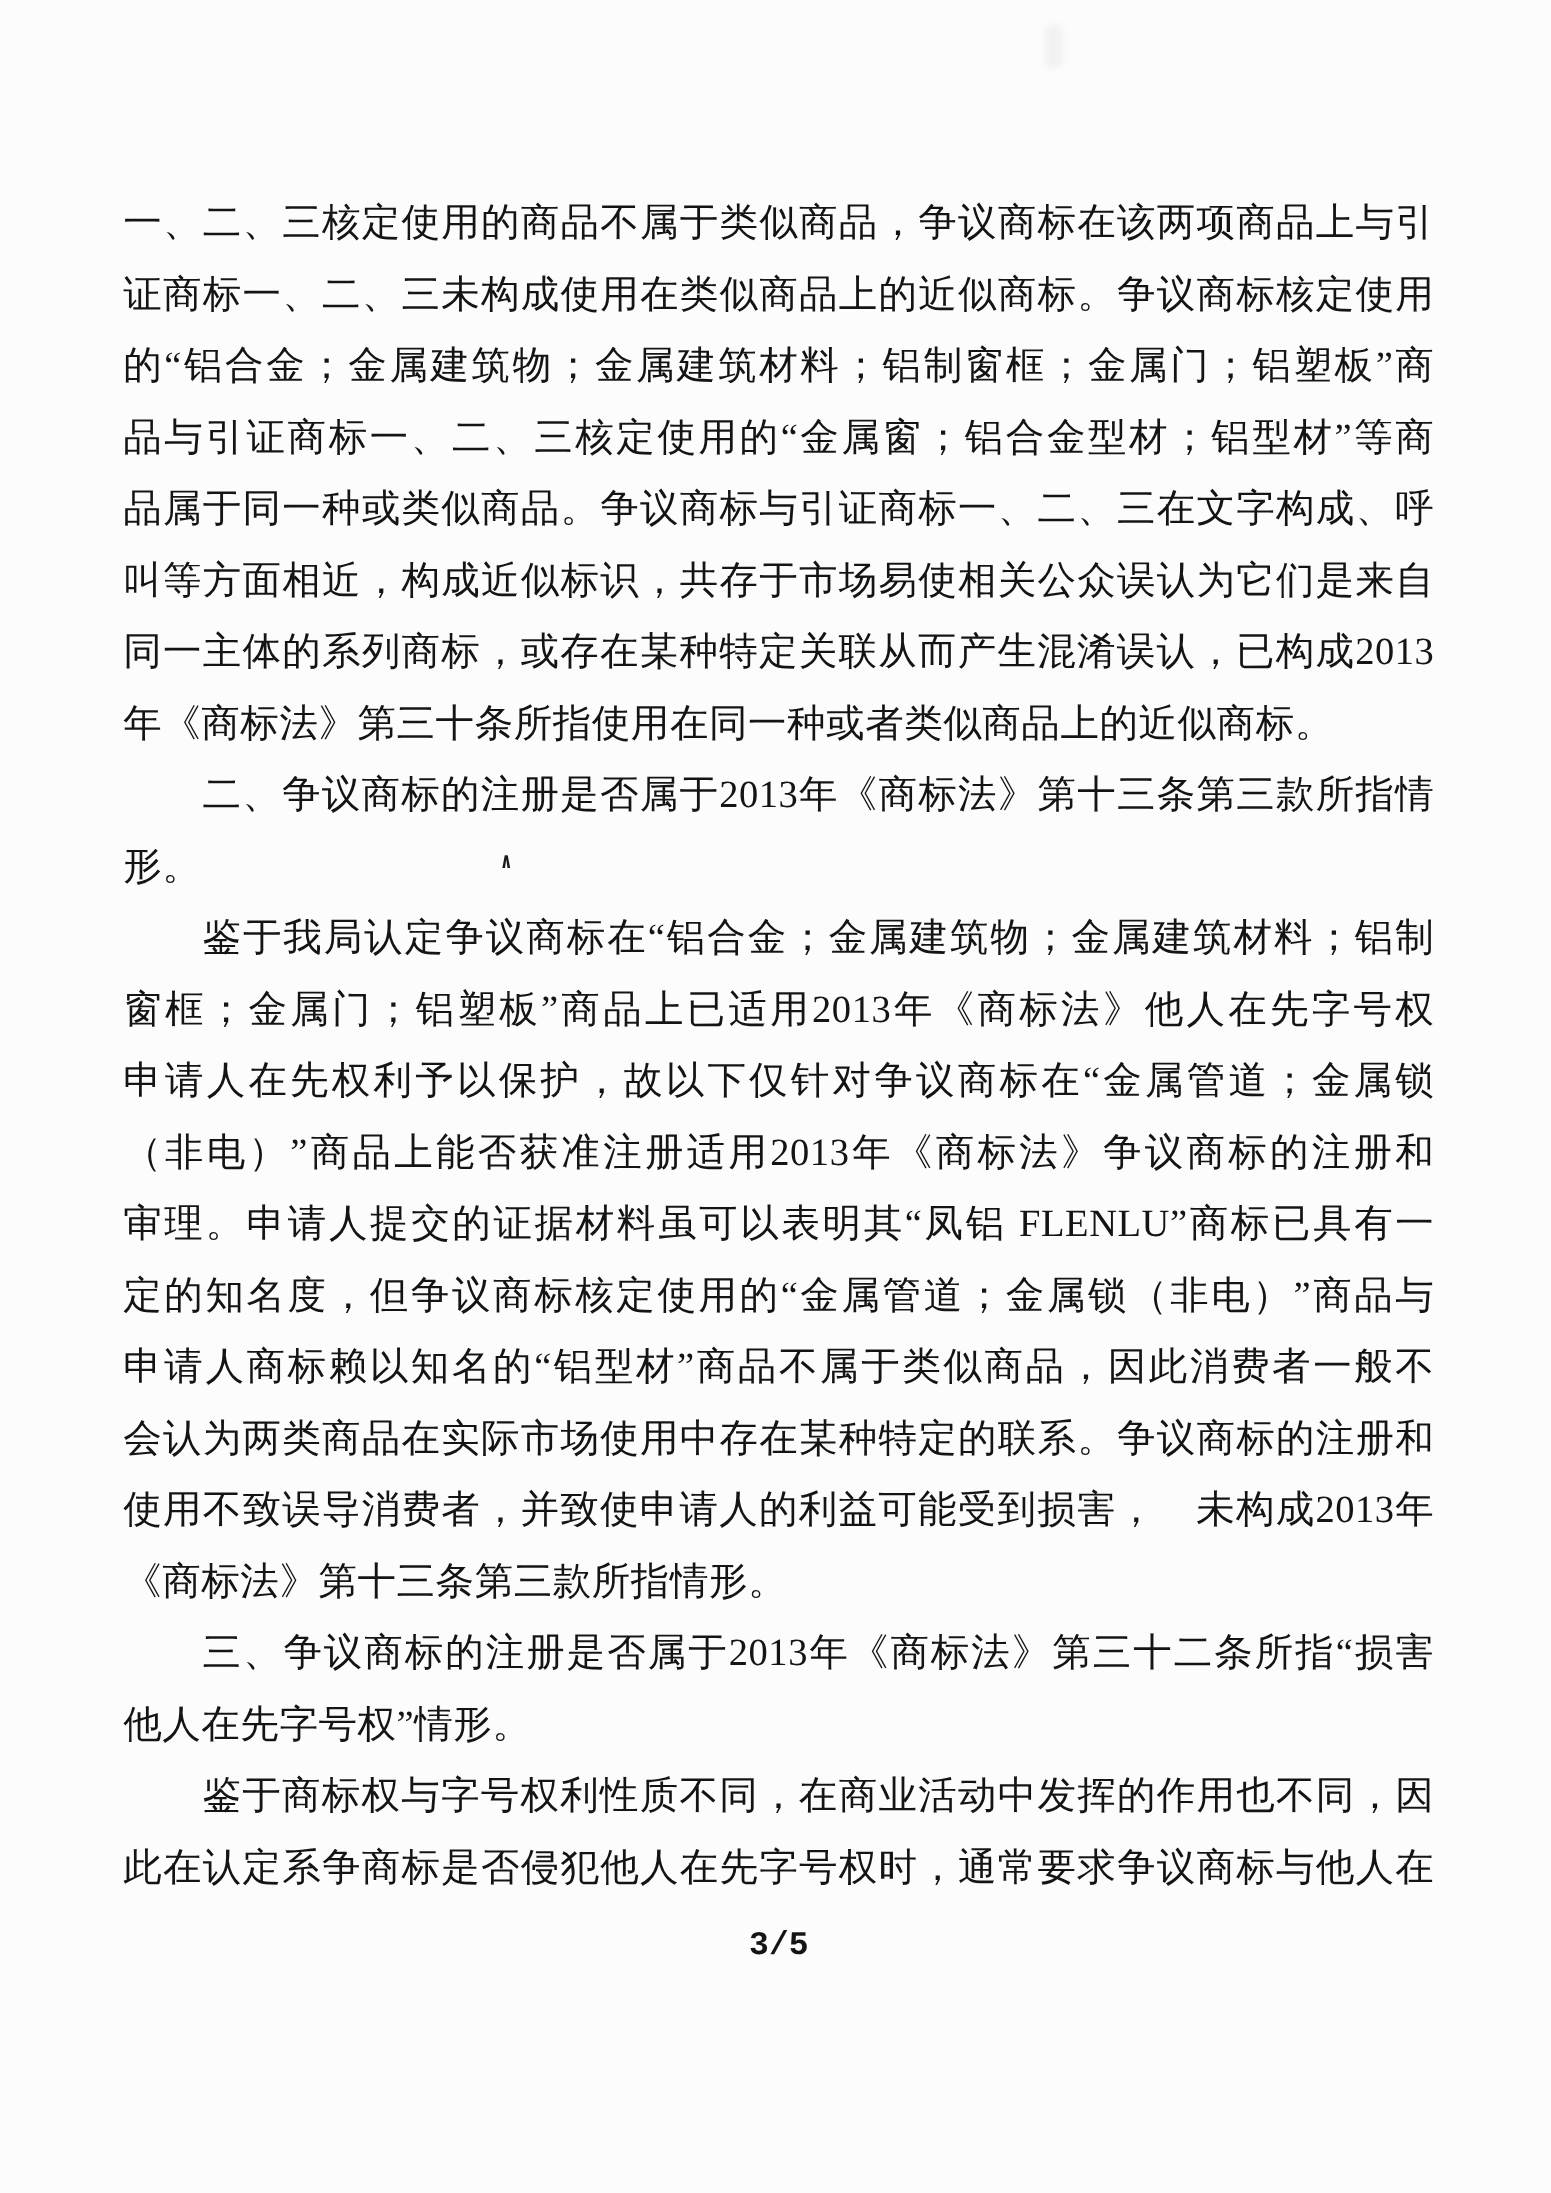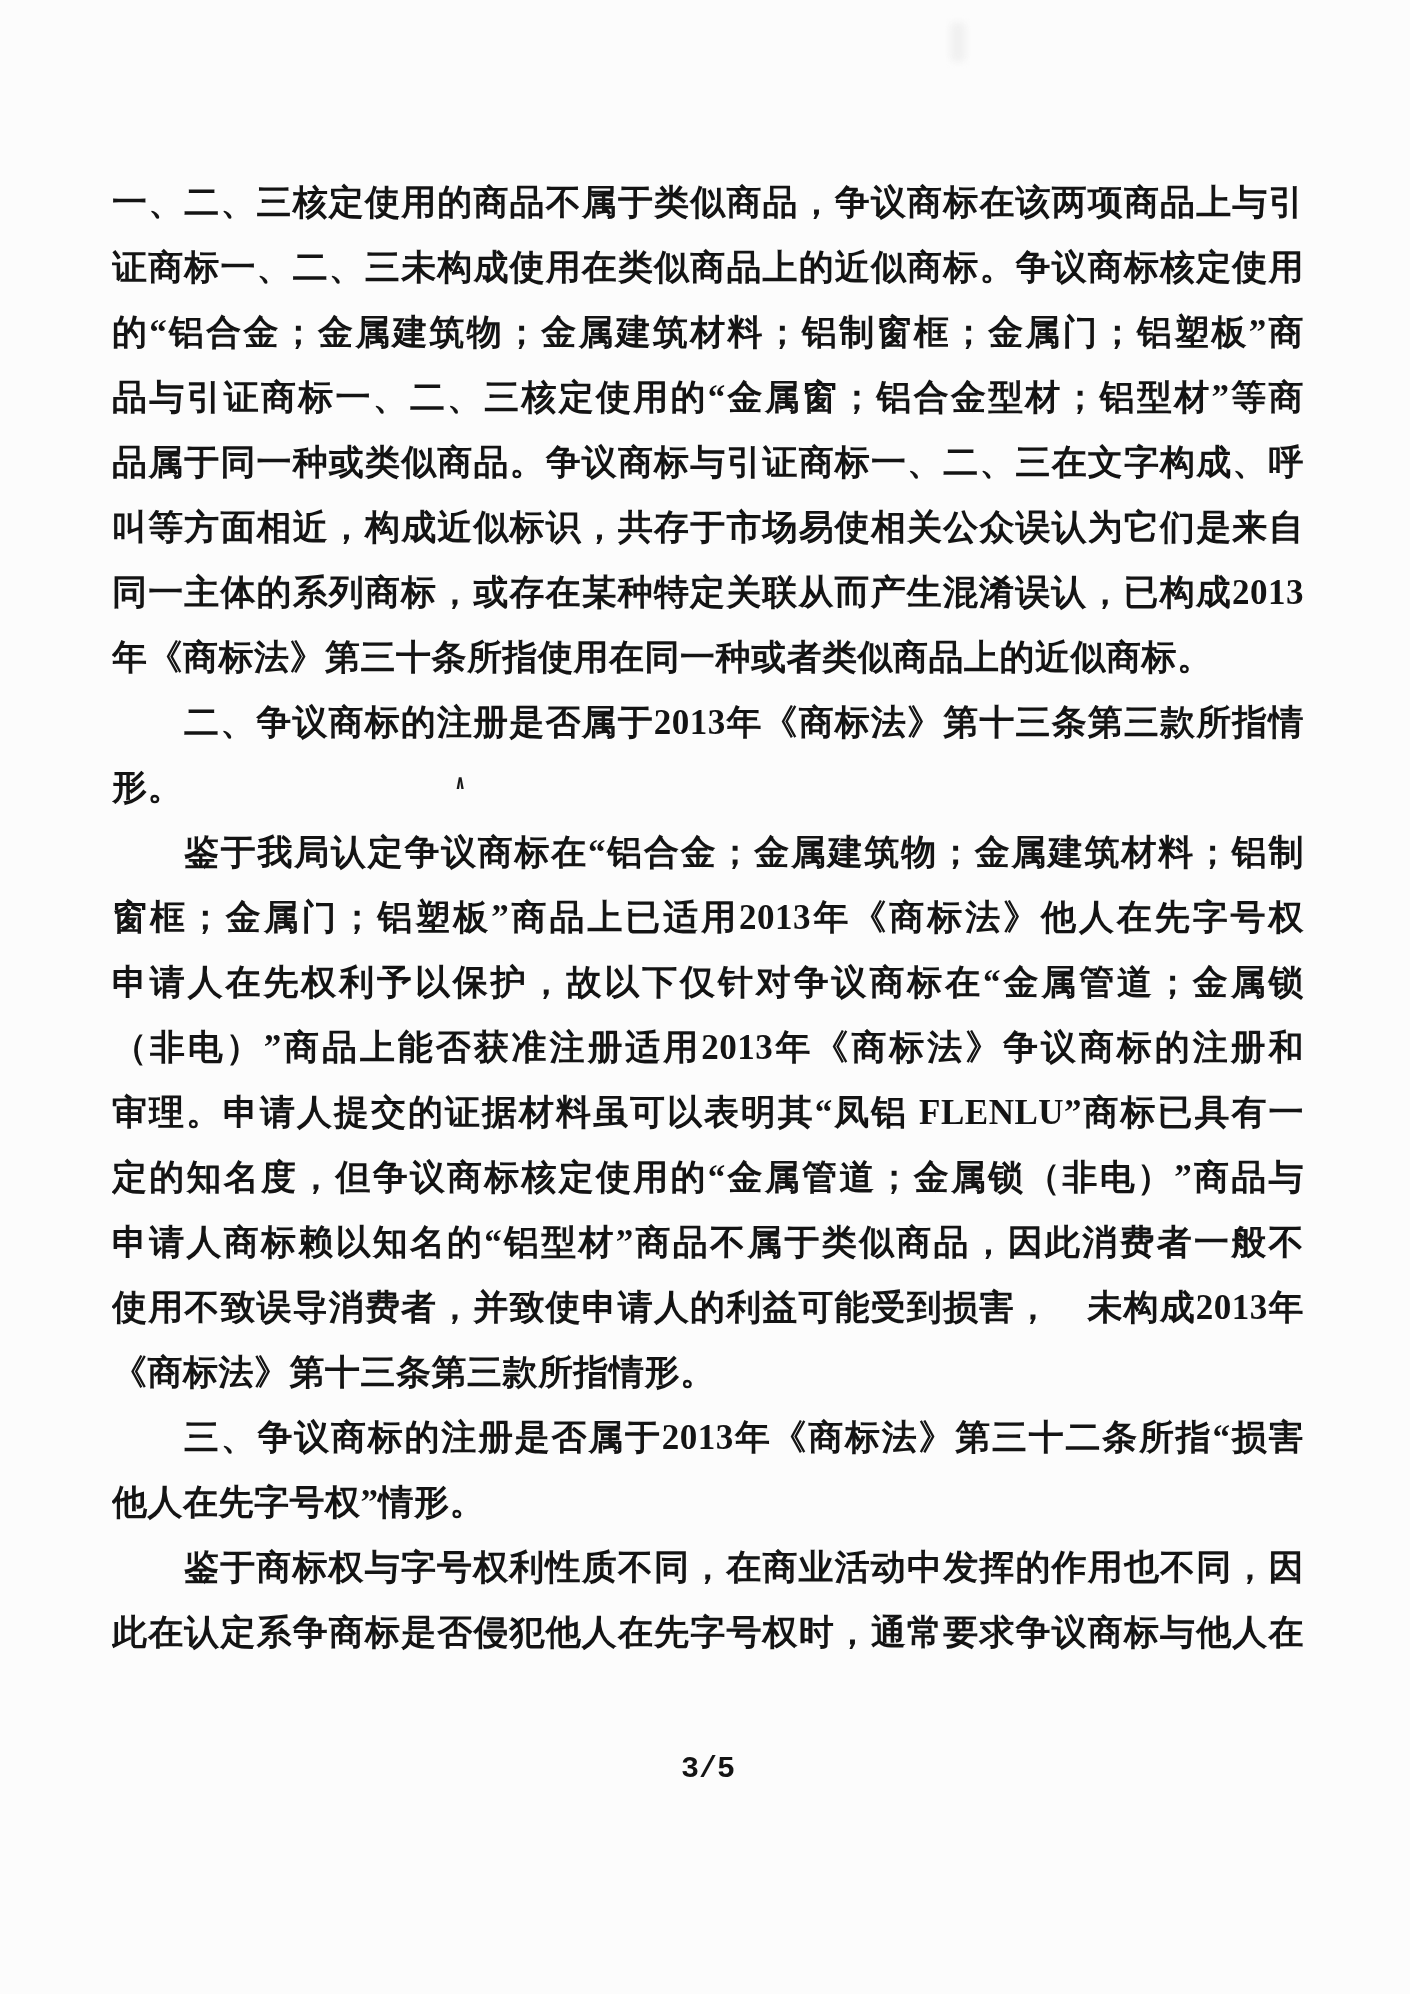--- a/index.html
+++ b/index.html
@@ -23,21 +23,21 @@
     position: absolute;
     left: 112px;
     top: 170px;
     width: 1192px;
     color: #141414;
   }
   .line {
     font-size: 35px;
     line-height: 65px;
     height: 65px;
-    font-weight: 700;
+    font-weight: 400;
     text-align: justify;
     overflow: hidden;
     letter-spacing: 0.5px;
   }
   
   .line.j {
     text-align-last: justify;
   }
   
   .line.end {
@@ -97,20 +97,21 @@
     <div class="line end">年《商标法》第三十条所指使用在同一种或者类似商品上的近似商标。</div>
     <div class="line j ind">二、争议商标的注册是否属于2013年《商标法》第十三条第三款所指情</div>
     <div class="line end">形。</div>
     <div class="line j ind">鉴于我局认定争议商标在“铝合金；金属建筑物；金属建筑材料；铝制</div>
     <div class="line j">窗框；金属门；铝塑板”商品上已适用2013年《商标法》他人在先字号权</div>
     <div class="line j">申请人在先权利予以保护，故以下仅针对争议商标在“金属管道；金属锁</div>
     <div class="line j">（非电）”商品上能否获准注册适用2013年《商标法》争议商标的注册和</div>
     <div class="line j">审理。申请人提交的证据材料虽可以表明其“凤铝 FLENLU”商标已具有一</div>
     <div class="line j">定的知名度，但争议商标核定使用的“金属管道；金属锁（非电）”商品与</div>
     <div class="line j">申请人商标赖以知名的“铝型材”商品不属于类似商品，因此消费者一般不</div>
+    <div class="line j">会认为两类商品在实际市场使用中存在某种特定的联系。争议商标的注册和</div>
     <div class="line j">使用不致误导消费者，并致使申请人的利益可能受到损害，　未构成2013年</div>
     <div class="line end">《商标法》第十三条第三款所指情形。</div>
     <div class="line j ind">三、争议商标的注册是否属于2013年《商标法》第三十二条所指“损害</div>
     <div class="line end">他人在先字号权”情形。</div>
     <div class="line j ind">鉴于商标权与字号权利性质不同，在商业活动中发挥的作用也不同，因</div>
     <div class="line j">此在认定系争商标是否侵犯他人在先字号权时，通常要求争议商标与他人在</div>
   </div>
 
   <span class="stray-mark">∧</span>
 

